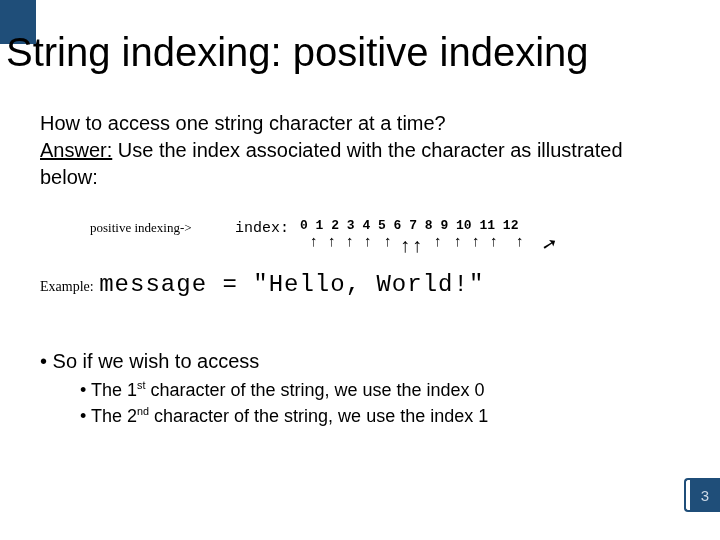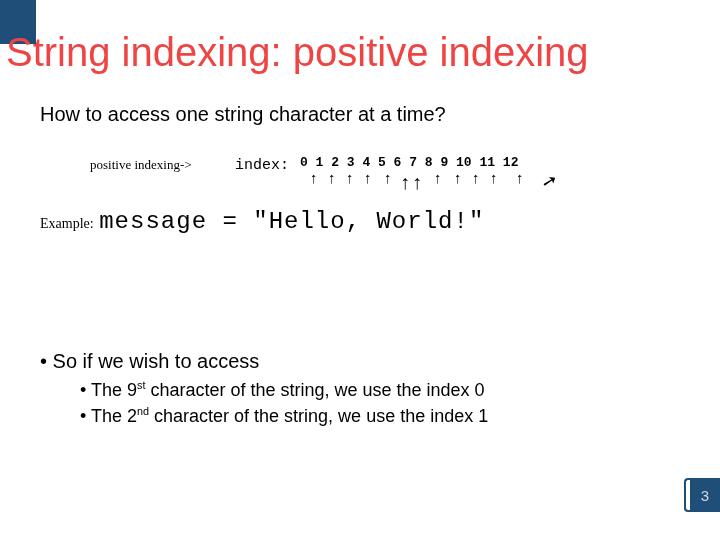--- a/index.html
+++ b/index.html
@@ -1,19 +1,19 @@
 <!DOCTYPE html>
 <html><head>
 <meta charset="utf-8">
 <style>
   html,body{margin:0;padding:0}
   body{width:720px;height:540px;background:#fff;font-family:Arial,Helvetica,sans-serif;position:relative;overflow:hidden}
   .accent-bar{position:absolute;left:0;top:0;width:36px;height:44px;background:#1f4e79}
-  .title{position:absolute;left:6px;top:30px;font-size:40px;color:#ef4444;letter-spacing:0px}
-  .content{position:absolute;left:40px;top:101px;width:640px;color:#000;font-size:20px;line-height:1.35}
+  .title{position:absolute;left:6px;top:30px;font-size:40px;color:#000000;letter-spacing:0px}
+  .content{position:absolute;left:40px;top:110px;width:640px;color:#000;font-size:20px;line-height:1.35}
   .answer-label{text-decoration:underline}
   .diagram{position:relative;margin-top:18px;height:100px}
   .pi-label{position:absolute;left:50px;top:10px;font-family:'Comic Sans MS',cursive;font-size:13px}
   .index-label{position:absolute;left:195px;top:10px;font-family:'Courier New',monospace;font-weight:normal;font-size:15px}
   .idx-row{position:absolute;left:260px;top:8px;font-family:'Courier New',monospace;font-weight:bold;font-size:13px;white-space:pre}
   .arrow-row{position:absolute;left:260px;top:24px;height:32px;width:360px}
   .arrow{position:absolute;font-size:15px;color:#000;line-height:1}
   .curved{display:inline-block;transform:rotate(12deg);font-size:18px}
   .example-row{position:absolute;left:0;top:60px;white-space:nowrap}
   .ex-label{font-family:Liberation Serif, serif;font-size:14px}
@@ -27,20 +27,23 @@
   .pagetab-r{position:absolute;right:-4px;bottom:28px;width:6px;height:34px;border-right:2px solid #1f4e79;border-top:2px solid #1f4e79;border-bottom:2px solid #1f4e79;border-radius:0 4px 4px 0;box-sizing:border-box}
 </style>
 </head>
 <body>
 
 <div class="accent-bar"></div>
 <div class="title">String indexing: positive indexing</div>
 
 <div class="content">
   <div>How to access one string character at a time?</div>
+  <div>
+    <span class="answer-label">Answer:</span><span>  Use the index associated with the character as illustrated below:</span>
+  </div>
 
   <div class="diagram">
     <div class="pi-label">positive indexing-&gt;</div>
     <div class="index-label">index:</div>
     <div class="idx-row">0 1 2 3 4 5 6 7 8 9 10 11 12</div>
     <div class="arrow-row">
       <span class="arrow" style="left:10px">↑</span>
       <span class="arrow" style="left:28px">↑</span>
       <span class="arrow" style="left:46px">↑</span>
       <span class="arrow" style="left:64px">↑</span>
@@ -57,21 +60,21 @@
     <div class="example-row">
       <span class="ex-label">Example:</span>
       <span class="code"> <span>message = </span><span>"Hello, World!"</span></span>
     </div>
   </div>
 </div>
 
 <div class="bullets">
   <div class="b-main">•  So if we wish to access</div>
   <div class="b-sub">
-    <span>•  The 9</span><sup>st</sup><span> character of the string, we use the index 0</span>
+    <span>•  The 1</span><sup>st</sup><span> character of the string, we use the index 0</span>
   </div>
   <div class="b-sub">
     <span>•  The 2</span><sup>nd</sup><span> character of the string, we use the index 1</span>
   </div>
 </div>
 
 <div class="pagetab-l"></div>
 <div class="pagenum">3</div>
 <div class="pagetab-r"></div>
 

